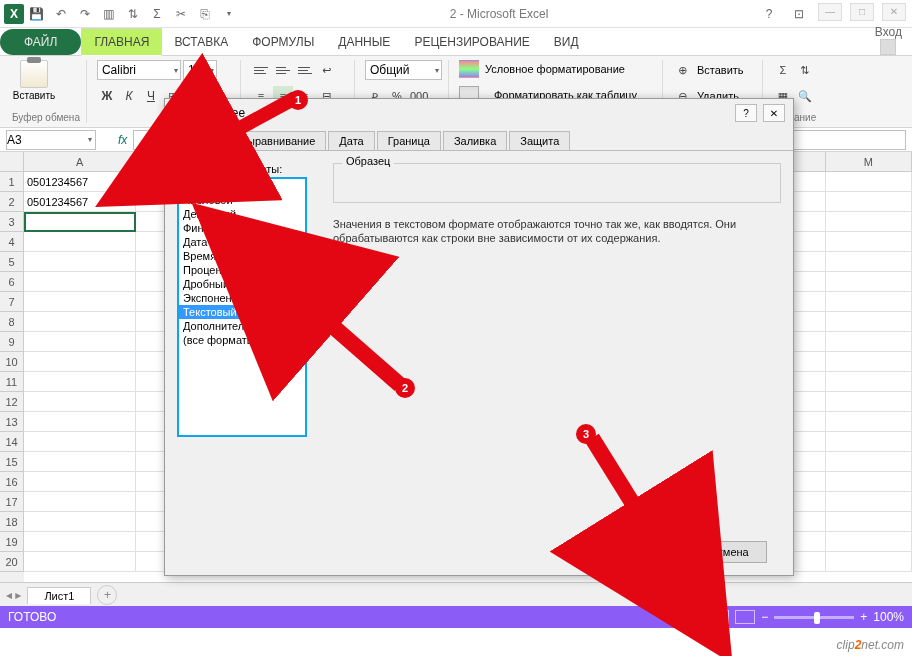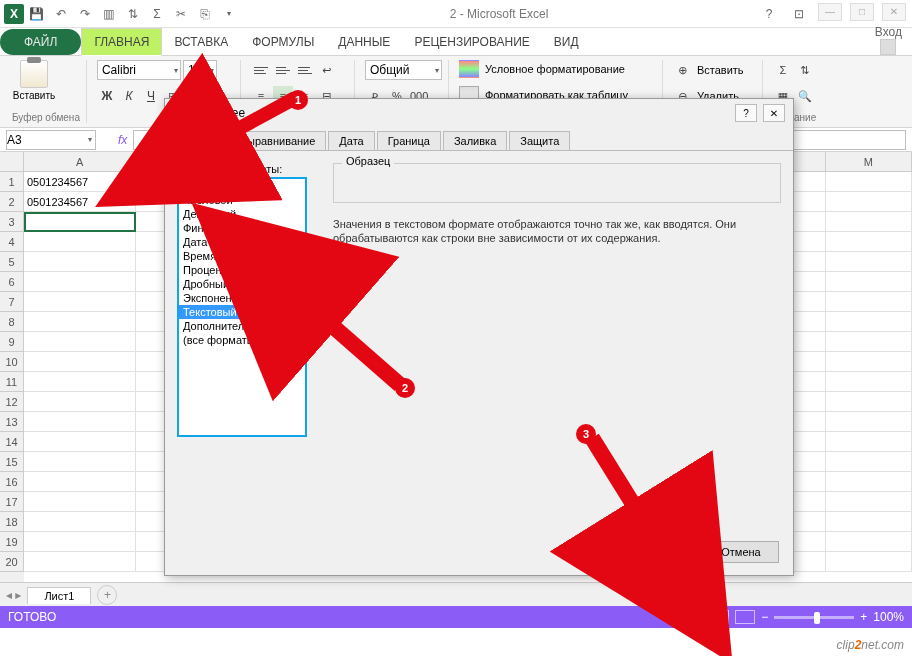--- a/index.html
+++ b/index.html
@@ -25,21 +25,21 @@
 .paste-icon{width:28px;height:28px;background:linear-gradient(#fff,#f0e8d0);border:1px solid #ccc;border-radius:2px;position:relative;}
 .paste-icon:before{content:"";position:absolute;top:-4px;left:6px;width:14px;height:6px;background:#888;border-radius:2px;}
 .font-combo{height:20px;border:1px solid #c0c0c0;background:#fff;padding:0 14px 0 4px;display:flex;align-items:center;position:relative;}
 .font-combo:after{content:"▾";position:absolute;right:2px;font-size:8px;color:#666;}
 .rbtn{min-width:20px;height:20px;display:flex;align-items:center;justify-content:center;border:1px solid transparent;cursor:pointer;color:#444;font-size:11px;}
 .align-icon{display:inline-block;width:14px;height:10px;}
 .align-icon span{display:block;height:1.5px;background:#555;margin:1.5px 0;}
 .namebox-row{height:24px;display:flex;align-items:center;border-bottom:1px solid #d4d4d4;background:#fff;}
 .namebox{width:90px;height:20px;border:1px solid #c0c0c0;margin:0 16px 0 6px;padding:0 0;display:flex;align-items:center;position:relative;}
 .namebox:after{content:"▾";position:absolute;right:3px;font-size:8px;color:#666;}
-.fx-btn{padding:0 6px;color:#8b5cf6;font-style:italic;}
+.fx-btn{padding:0 6px;color:#0f766e;font-style:italic;}
 .fx-input{flex:1;height:20px;border:1px solid #c0c0c0;margin-right:6px;}
 .grid-area{position:relative;display:flex;height:430px;background:#fff;}
 .rowhdrs{width:24px;background:#f0f0f0;}
 .corner{height:20px;background:#f0f0f0;border-right:1px solid #ccc;border-bottom:1px solid #ccc;}
 .rowhdr{height:20px;border-right:1px solid #ccc;border-bottom:1px solid #ccc;text-align:center;line-height:20px;color:#555;font-size:11px;}
 .cols{flex:1;overflow:hidden;}
 .colhdr-row{height:20px;display:flex;background:#f0f0f0;}
 .colhdr{width:92px;border-right:1px solid #ccc;border-bottom:1px solid #ccc;text-align:center;line-height:20px;color:#555;font-size:11px;}
 .colhdr.first{width:120px;}
 .data-rows{display:flex;flex-direction:column;}
@@ -66,21 +66,21 @@
 .dlg-body{padding:12px;display:flex;gap:14px;height:380px;}
 .fmt-list-wrap{display:flex;flex-direction:column;}
 .fmt-list-label{font-size:11px;margin-bottom:2px;}
 .fmt-list{width:130px;height:260px;border:2px solid #0ea5e9;background:#fff;overflow-y:auto;}
 .fmt-item{padding:1px 4px;font-size:11px;cursor:pointer;}
 .fmt-item.sel{background:#3399ff;color:#fff;}
 .fmt-right{flex:1;margin-left:12px;}
 .sample-box{border:1px solid #ccc;padding:6px 8px;margin-bottom:14px;height:40px;position:relative;}
 .sample-label{position:absolute;top:-9px;left:8px;background:#f0f0f0;padding:0 4px;font-size:11px;}
 .desc-text{font-size:11px;color:#333;line-height:1.3;}
-.dlg-buttons{position:absolute;bottom:12px;right:14px;display:flex;}
+.dlg-buttons{position:absolute;bottom:12px;right:26px;display:flex;}
 .dlg-btn{min-width:76px;height:22px;border:1px solid #adadad;background:#e1e1e1;font-size:11px;cursor:pointer;}
 .dlg-btn.primary{border:1px solid #2b9be8;box-shadow:0 0 2px #2b9be8;}
 .arrow{position:absolute;pointer-events:none;}
 .badge{position:absolute;width:20px;height:20px;border-radius:50%;background:#e30613;color:#fff;display:flex;align-items:center;justify-content:center;font-size:11px;font-weight:bold;}
 .watermark{position:absolute;bottom:4px;right:8px;font-style:italic;color:#888;font-size:13px;text-shadow:1px 1px 0 #fff;}
 .watermark b{color:#e60;}
 svg.arrow-svg{overflow:visible;}
 </style>
 </head>
 <body>
@@ -201,21 +201,21 @@
       <div class="rbtn">%</div>
       <div class="rbtn">000</div>
     </div>
     <div class="rg-label">&nbsp;</div>
   </div>
   <div class="rg" style="width:210px">
     <div class="rg-top" style="gap:6px">
       <div class="rbtn" style="width:18px;height:18px;background:linear-gradient(#f88,#8f8,#88f);"></div>
       <span style="font-size:11px">Условное форматирование</span>
     </div>
-    <div class="rg-mid" style="gap:6px">
+    <div class="rg-mid" style="gap:15px">
       <div class="rbtn" style="width:18px;height:18px;background:linear-gradient(#ddd,#fff);border:1px solid #aaa;"></div>
       <span style="font-size:11px">Форматировать как таблицу</span>
     </div>
     <div class="rg-label">&nbsp;</div>
   </div>
   <div class="rg" style="width:96px">
     <div class="rg-top" style="gap:4px">
       <div class="rbtn">⊕</div>
       <span style="font-size:11px">Вставить</span>
     </div>

